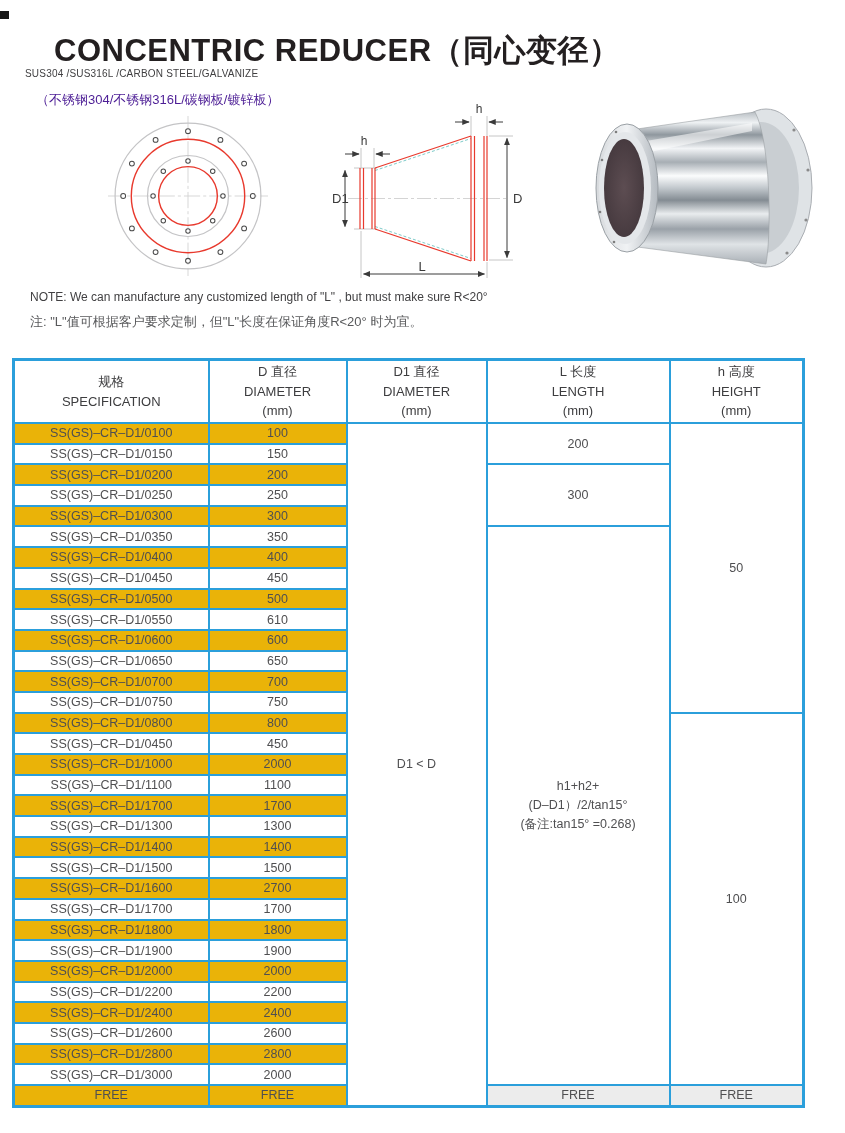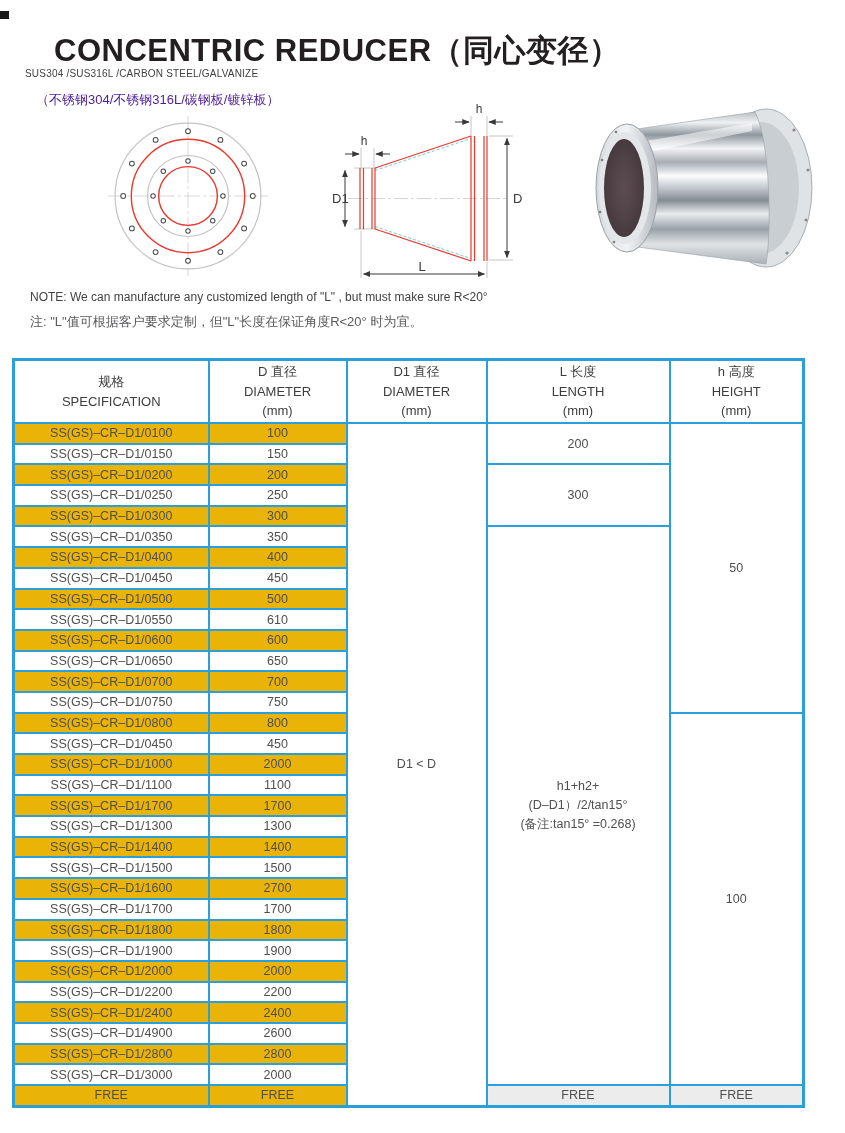--- a/index.html
+++ b/index.html
@@ -475,21 +475,21 @@
         <tr class="g">
           <td class="s">
             <div>SS(GS)–CR–D1/2400</div>
           </td>
           <td class="s">
             <div>2400</div>
           </td>
         </tr>
         <tr>
           <td class="s">
-            <div>SS(GS)–CR–D1/4900</div>
+            <div>SS(GS)–CR–D1/2600</div>
           </td>
           <td class="s">
             <div>2600</div>
           </td>
         </tr>
         <tr class="g">
           <td class="s">
             <div>SS(GS)–CR–D1/2800</div>
           </td>
           <td class="s">

